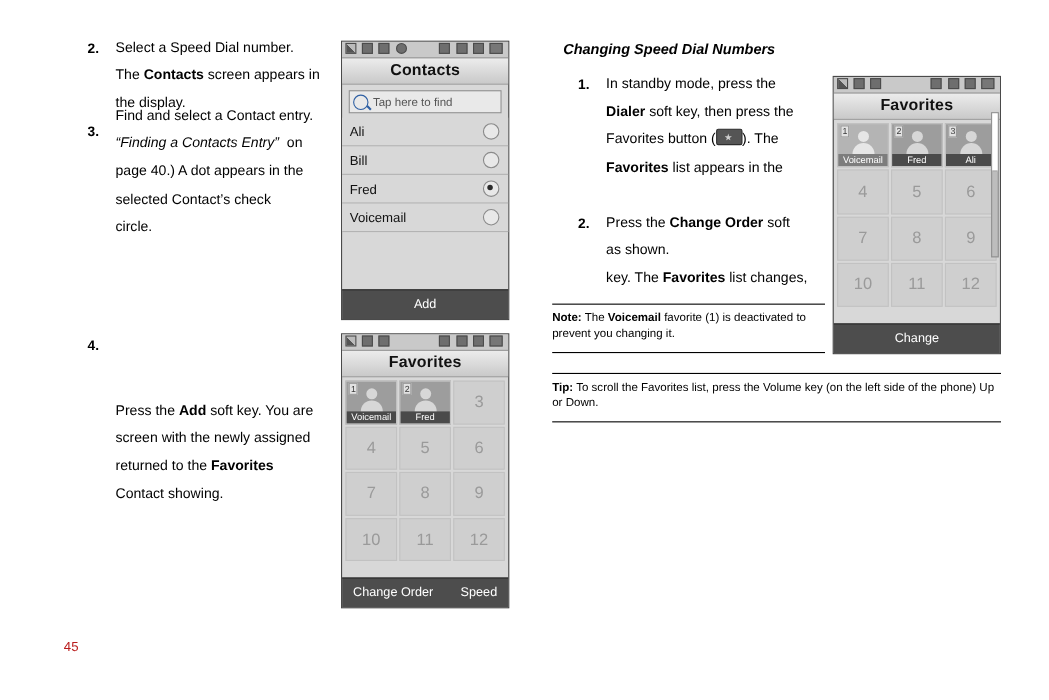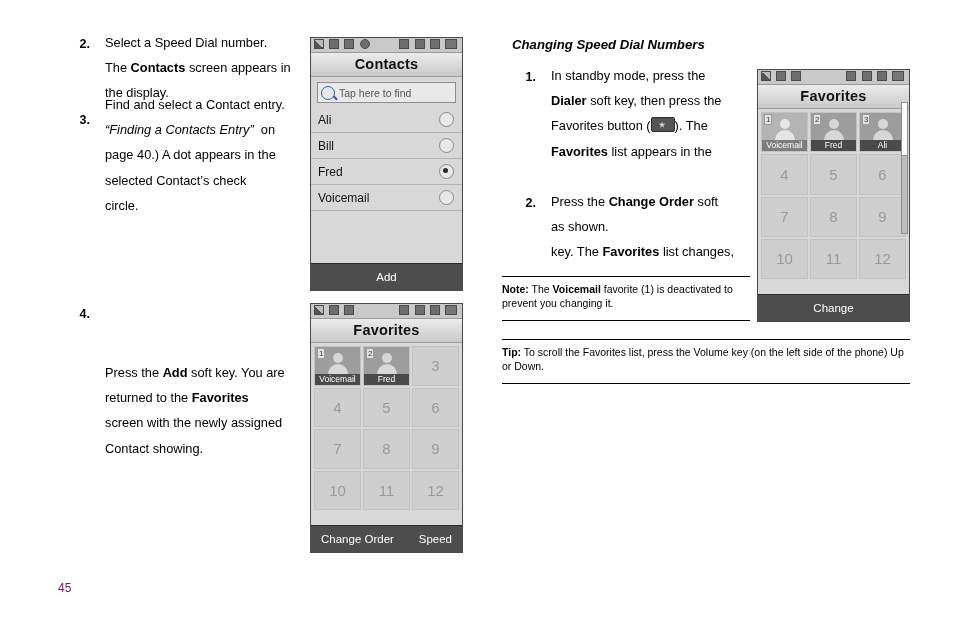--- a/index.html
+++ b/index.html
@@ -42,21 +42,21 @@
     font-size: 13.2px;
     font-weight: bold;
     font-style: italic;
   }
 
   .pagenum {
     position: absolute;
     left: 58px;
     top: 581px;
     font-size: 12px;
-    color: #701a75;
+    color: #b91c1c;
   }
 
   
   .phone {
     position: absolute;
     background: #d8d8d8;
     border: 1px solid #4a4a4a;
     box-sizing: border-box;
   }
   .statusbar {
@@ -304,22 +304,22 @@
     <div>Find and select a Contact entry.</div>
     <div><i>“Finding a Contacts Entry”</i>&nbsp; on</div>
     <div>page 40.) A dot appears in the</div>
     <div>selected Contact’s check</div>
     <div>circle.</div>
   </div>
 
   <div class="num" style="left:72px; top:307px;">4.</div>
   <div class="para" style="left:105px; top:312px; width:208px;margin-top:48px;">
     <div>Press the <b>Add</b> soft key. You are</div>
+    <div>screen with the newly assigned</div>
     <div>returned to the <b>Favorites</b></div>
-    <div>screen with the newly assigned</div>
     <div>Contact showing.</div>
   </div>
 
   <div class="phone" style="left:310px; top:37px; width:153px; height:254px;">
     <div class="statusbar">
       <span class="sb-left">
         <span class="sb-icon bars"></span>
         <span class="sb-icon"></span>
         <span class="sb-icon"></span>
         <span class="sb-icon" style="border-radius:50%"></span>

